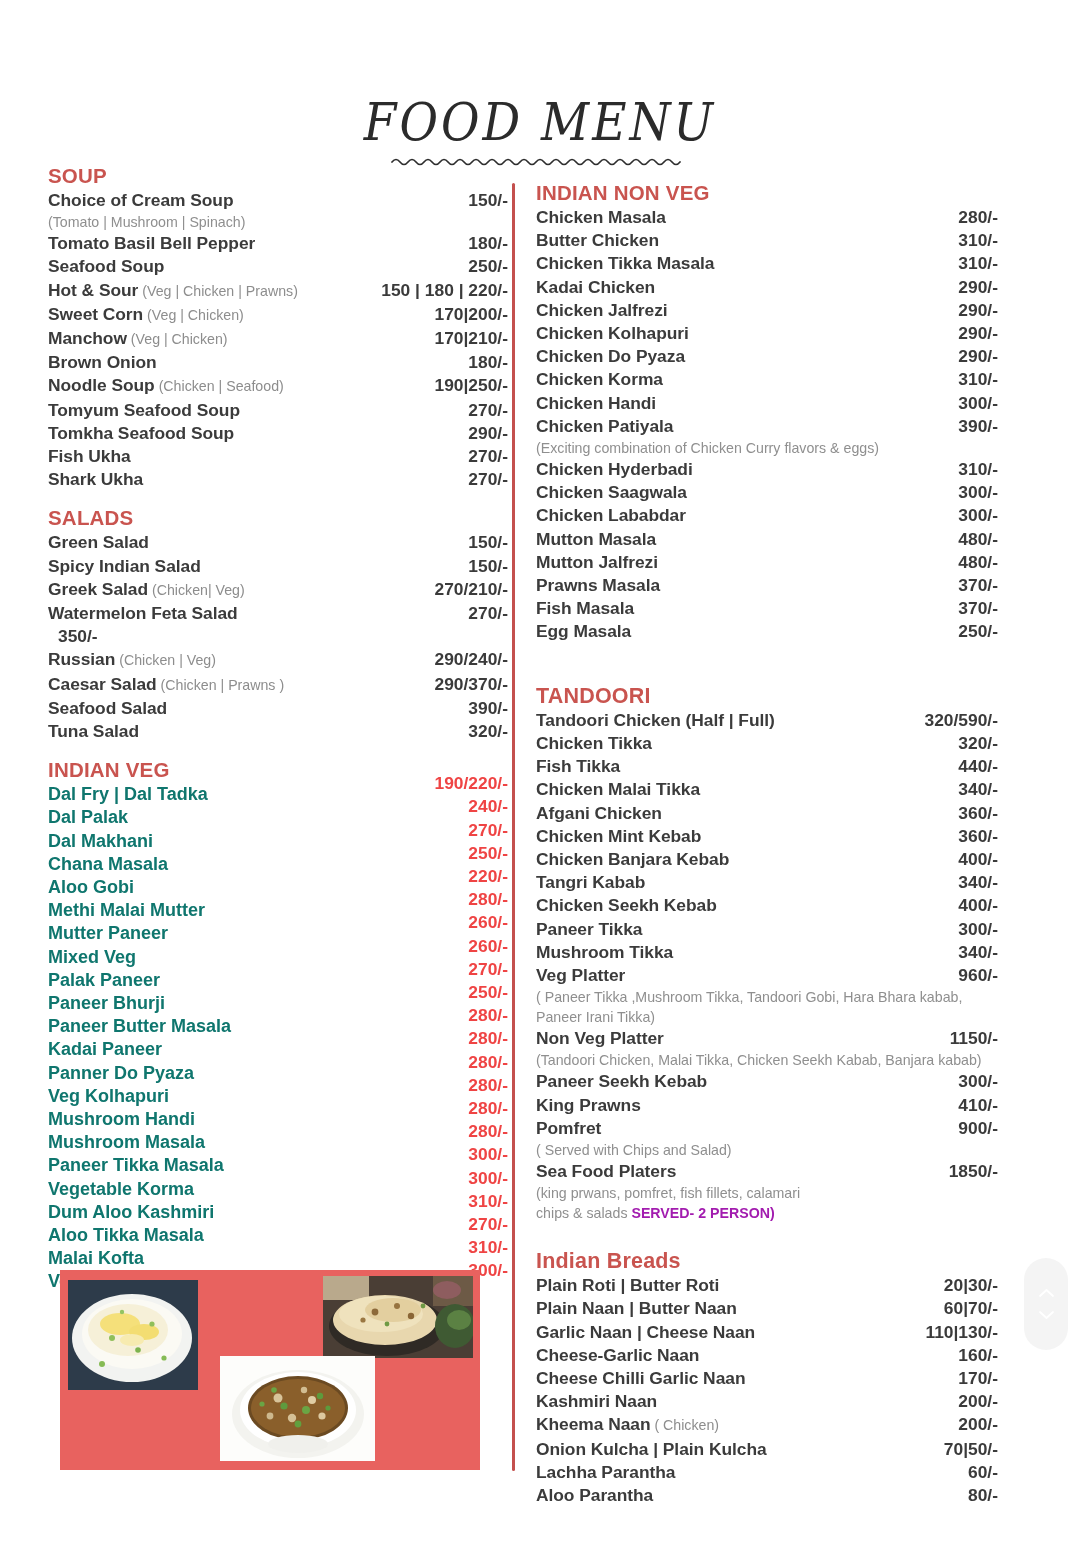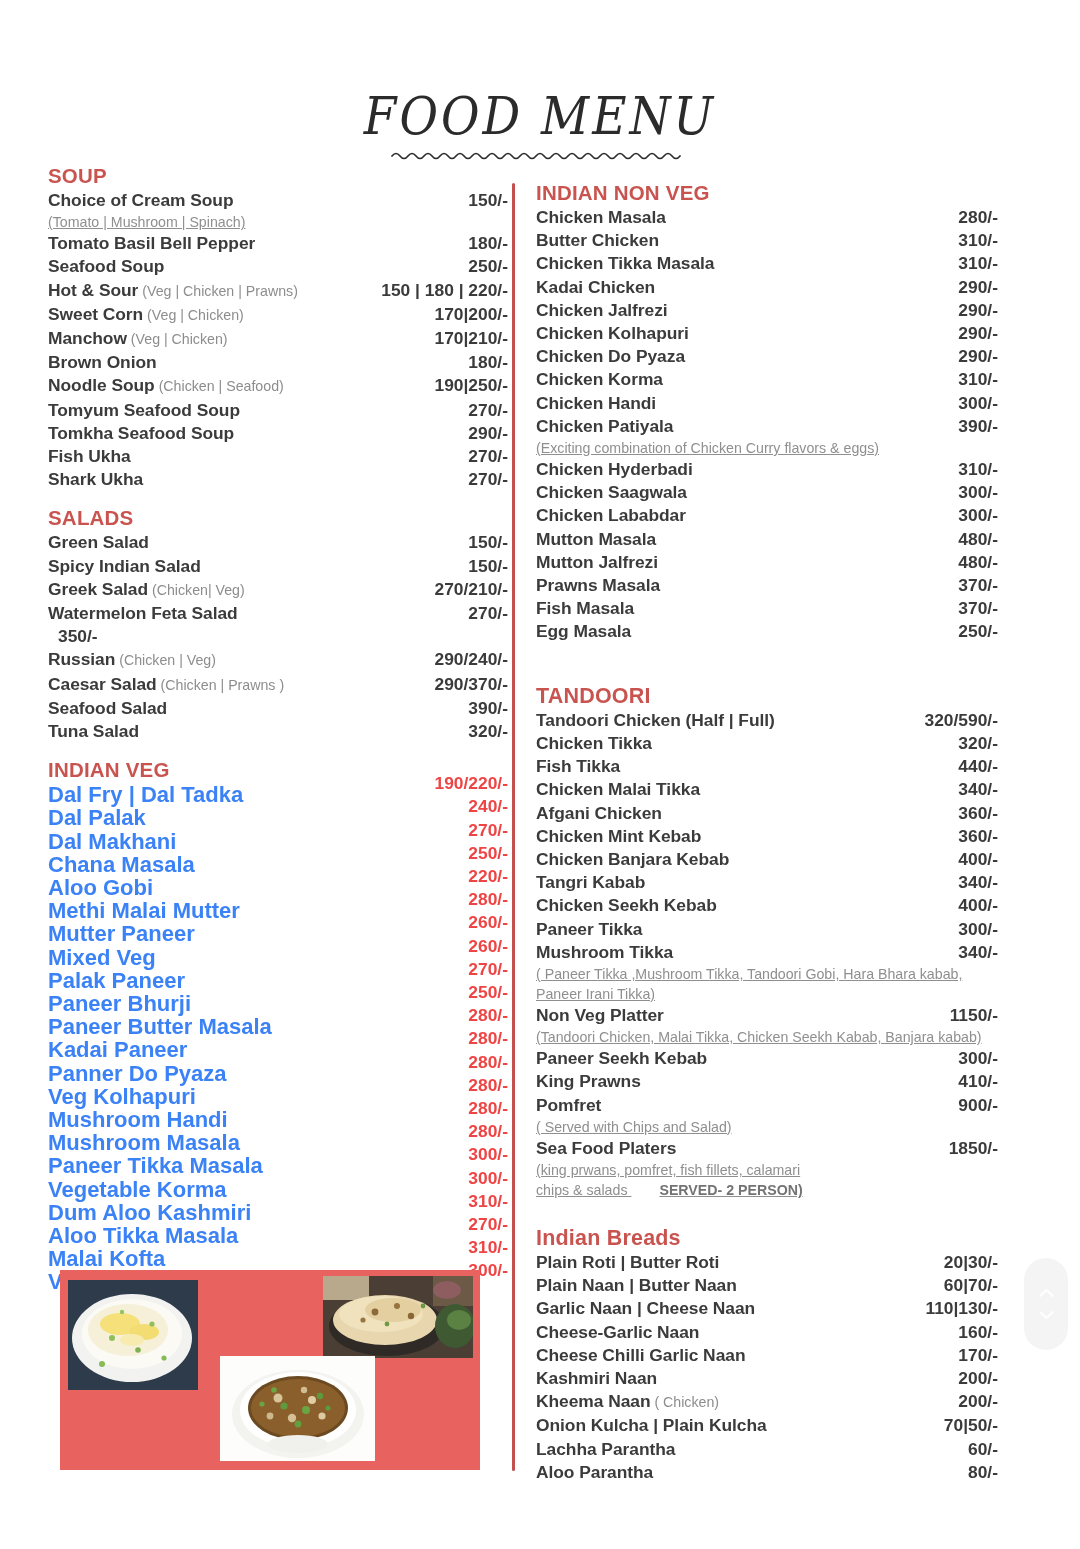--- a/index.html
+++ b/index.html
@@ -13,21 +13,21 @@
     height: 1549px;
     position: relative;
     font-family: "Liberation Sans", sans-serif;
     color: #3f3f3f;
     overflow: hidden;
   }
 
   
   #menu-title-wrap {
     position: absolute;
-    top: 92px;
+    top: 98px;
     left: 0;
     width: 1080px;
     text-align: center;
   }
   #menu-title {
     font-family: "DejaVu Serif", serif;
     font-size: 47px;
     letter-spacing: 3px;
     color: #2b2b2b;
     font-weight: 400;
@@ -117,41 +117,40 @@
   
   .row .price.fixed { min-width: 0; }
 
   .note {
     font-weight: normal;
     font-size: 14.2px;
     color: #8f8f8f;
     line-height: 20px;
     letter-spacing: 0;
     white-space: nowrap;
-    text-decoration: underline;
-  }
-  .note .hl { color: #737373; font-weight: bold; margin-left: 28px; }
+  }
+  .note .hl { color: #a21caf; font-weight: bold; }
 
   .section-gap { height: 16px; }
   .section-gap.sm { height: 10px; }
   .section-gap.lg { height: 24px; }
 
   
   .offset-block { position: relative; }
   .offset-block .names { }
   .offset-block .prices {
     position: absolute;
     right: 0;
     top: -11px;
     text-align: right;
   }
   .offset-block .names .nm {
     font-weight: bold;
-    font-size: 22px;
-    color: #3b82f6;
+    font-size: 18px;
+    color: #0f766e;
     line-height: 23.2px;
     white-space: nowrap;
   }
   .offset-block .prices .pr {
     font-weight: bold;
     font-size: 17.4px;
     color: #ef4444;
     line-height: 23.2px;
     white-space: nowrap;
   }
@@ -491,20 +490,24 @@
             <span class="price fixed">400/-</span>
           </li>
           <li class="row">
             <span class="name">Paneer Tikka</span>
             <span class="price fixed">300/-</span>
           </li>
           <li class="row">
             <span class="name">Mushroom Tikka</span>
             <span class="price fixed">340/-</span>
           </li>
+          <li class="row">
+            <span class="name">Veg Platter</span>
+            <span class="price fixed">960/-</span>
+          </li>
           <li class="note">( Paneer Tikka ,Mushroom Tikka, Tandoori Gobi, Hara Bhara kabab,</li>
           <li class="note">Paneer Irani Tikka)</li>
           <li class="row">
             <span class="name">Non Veg Platter</span>
             <span class="price fixed">1150/-</span>
           </li>
           <li class="note">(Tandoori Chicken,  Malai Tikka, Chicken Seekh Kabab, Banjara kabab)</li>
           <li class="row">
             <span class="name">Paneer Seekh Kebab</span>
             <span class="price fixed">300/-</span>

